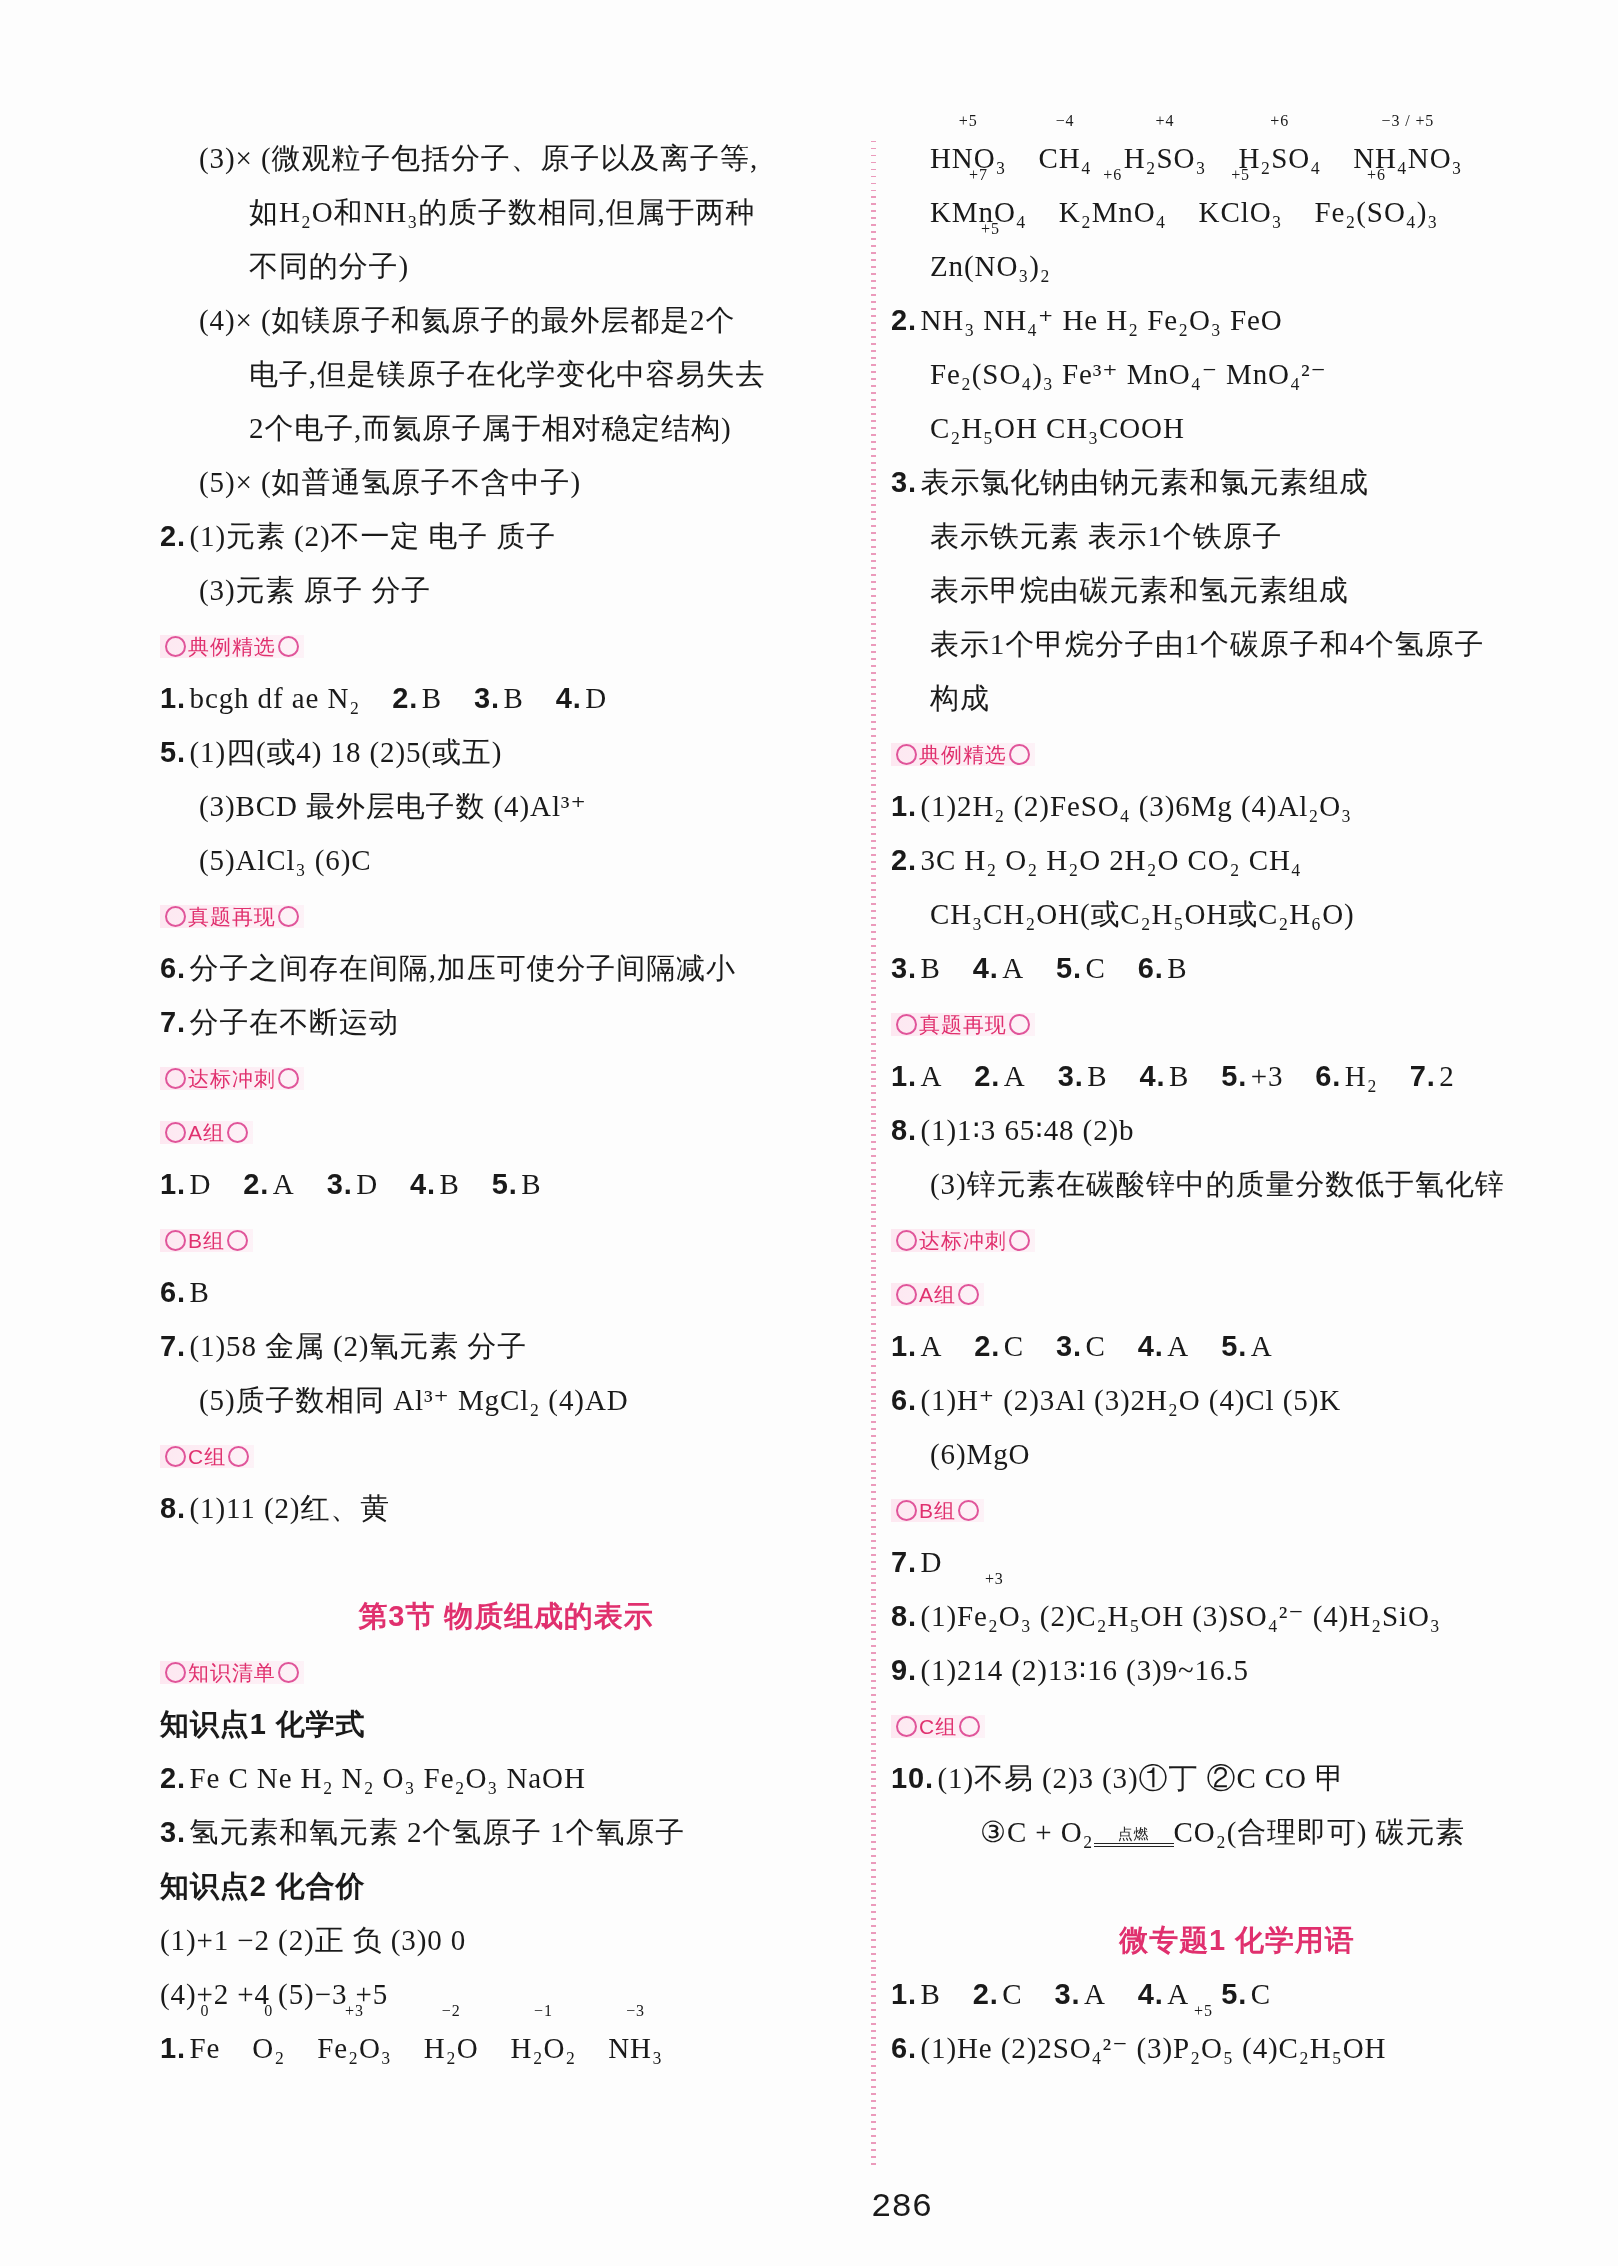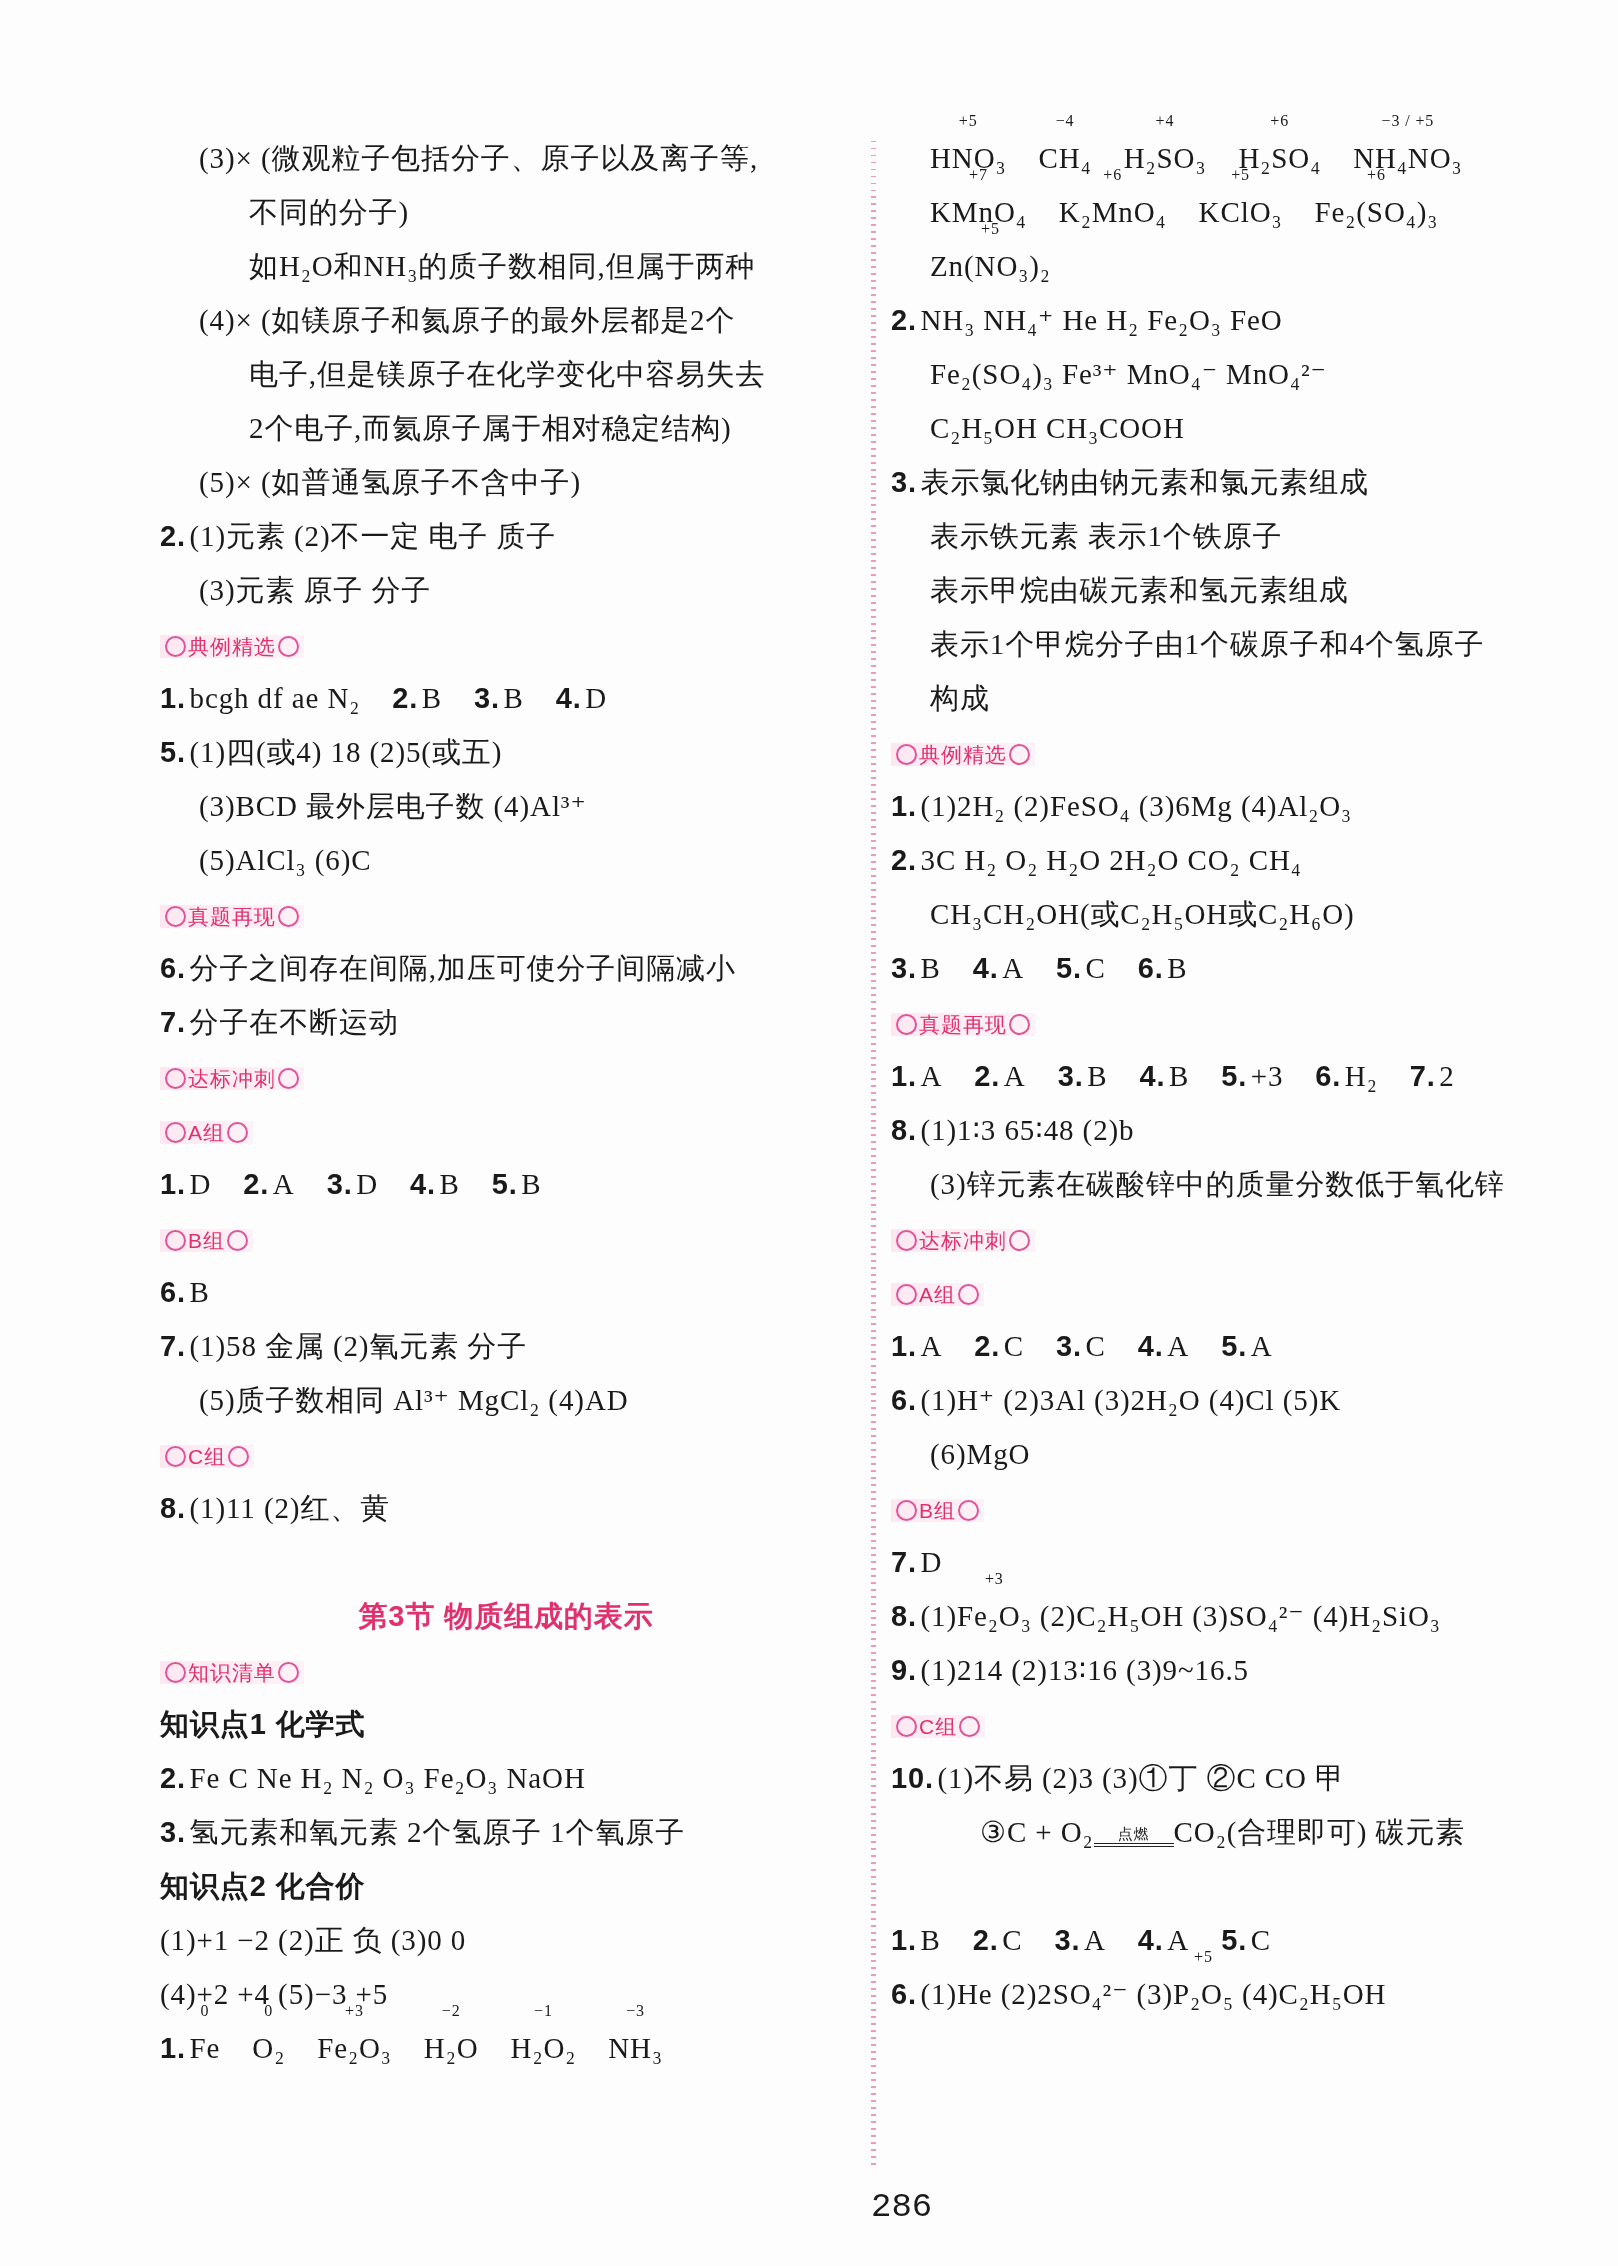--- a/index.html
+++ b/index.html
@@ -26,22 +26,22 @@
   .ox .v{position:absolute;top:-17.7px;left:50%;transform:translateX(-50%);font-size:16px;line-height:16px;}
   .eq{display:inline-block;position:relative;width:80px;text-align:center;vertical-align:middle;}
   .eq .cond{display:block;font-size:15px;line-height:23px;margin-bottom:-3.5px;}
   .eq .bar{display:block;border-top:1.8px solid #222;border-bottom:1.8px solid #222;height:2.7px;}
 </style>
 </head>
 <body>
 
 <div class="col left" id="leftCol">
     <div class="line ind"><span>(3)×  (微观粒子包括分子、原子以及离子等,</span></div>
+    <div class="line ind2"><span>如H₂O和NH₃的质子数相同,但属于两种</span></div>
     <div class="line ind2"><span>不同的分子)</span></div>
-    <div class="line ind2"><span>如H₂O和NH₃的质子数相同,但属于两种</span></div>
     <div class="line ind"><span>(4)×  (如镁原子和氦原子的最外层都是2个</span></div>
     <div class="line ind2"><span>电子,但是镁原子在化学变化中容易失去</span></div>
     <div class="line ind2"><span>2个电子,而氦原子属于相对稳定结构)</span></div>
     <div class="line ind"><span>(5)×  (如普通氢原子不含中子)</span></div>
     <div class="line"><span class="num">2.</span><span>(1)元素  (2)不一定  电子  质子</span></div>
     <div class="line ind"><span>(3)元素  原子  分子</span></div>
     <div class="line"><span class="tag tag-wrap"><span class="ring"></span><span>典例精选</span><span class="ring"></span></span></div>
     <div class="line"><span class="num">1.</span><span>bcgh  df  ae  N₂</span><span class="gap"></span><span class="num">2.</span><span>B</span><span class="gap"></span><span class="num">3.</span><span>B</span><span class="gap"></span><span class="num">4.</span><span>D</span></div>
     <div class="line"><span class="num">5.</span><span>(1)四(或4)  18  (2)5(或五)</span></div>
     <div class="line ind"><span>(3)BCD  最外层电子数  (4)Al³⁺</span></div>
@@ -97,17 +97,18 @@
     <div class="line"><span class="num">6.</span><span>(1)H⁺  (2)3Al  (3)2H₂O  (4)Cl  (5)K</span></div>
     <div class="line ind"><span>(6)MgO</span></div>
     <div class="line"><span class="tag tag-wrap"><span class="ring"></span><span>B组</span><span class="ring"></span></span></div>
     <div class="line"><span class="num">7.</span><span>D</span></div>
     <div class="line"><span class="num">8.</span><span>(1)</span><span class="ox"><span class="v">+3</span><span>Fe₂O₃</span></span><span>  (2)C₂H₅OH  (3)SO₄²⁻  (4)H₂SiO₃</span></div>
     <div class="line"><span class="num">9.</span><span>(1)214  (2)13∶16  (3)9~16.5</span></div>
     <div class="line"><span class="tag tag-wrap"><span class="ring"></span><span>C组</span><span class="ring"></span></span></div>
     <div class="line"><span class="num">10.</span><span>(1)不易  (2)3  (3)①丁  ②C  CO  甲</span></div>
     <div class="line ind2"><span>③C + O₂</span><span class="eq"><span class="cond">点燃</span><span class="bar"></span></span><span>CO₂(合理即可)  碳元素</span></div>
     <div class="line"><span></span></div>
+    <div class="line section-title"><span>微专题1  化学用语</span></div>
     <div class="line"><span class="num">1.</span><span>B</span><span class="gap"></span><span class="num">2.</span><span>C</span><span class="gap"></span><span class="num">3.</span><span>A</span><span class="gap"></span><span class="num">4.</span><span>A</span><span class="gap"></span><span class="num">5.</span><span>C</span><span class="gap"></span></div>
     <div class="line"><span class="num">6.</span><span>(1)He  (2)2SO₄²⁻  (3)</span><span class="ox"><span class="v">+5</span><span>P₂O₅</span></span><span>  (4)C₂H₅OH</span></div>
   </div>
 <div class="page-num">286</div>
 
 
 </body></html>

